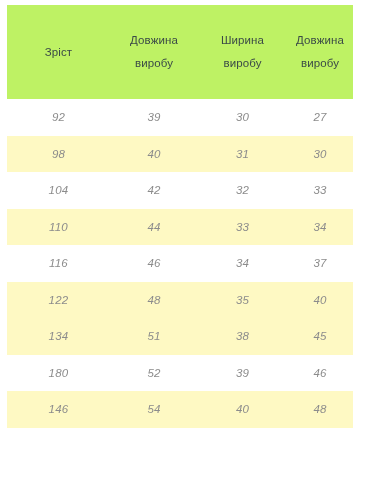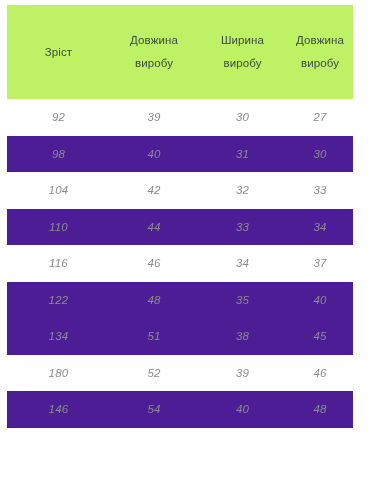--- a/index.html
+++ b/index.html
@@ -55,21 +55,21 @@
     font-weight: 400;
     text-align: center;
     vertical-align: middle;
     height: 36.5px;
     padding: 0;
     border: 0;
     letter-spacing: 0.2px;
     margin-top: 32px;
   }
   tbody tr.row-odd td { background: #ffffff; }
-  tbody tr.row-even td { background: #4c1d95; }
+  tbody tr.row-even td { background: #fef9c3; }
 </style>
 </head>
 <body>
 
 <div id="size-table-wrap">
   <table class="size-table">
     <colgroup>
       <col class="c1">
         <col class="c2">
         <col class="c3">

